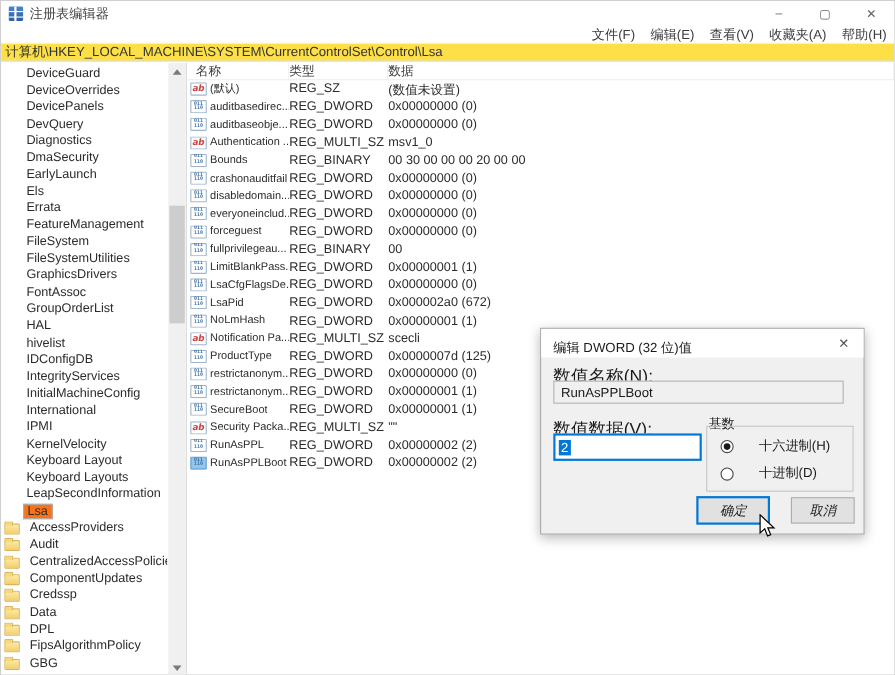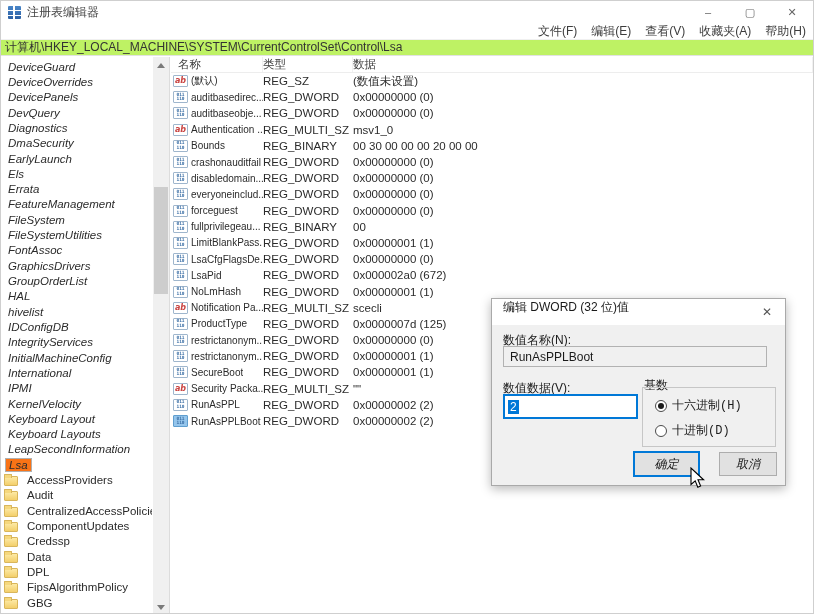--- a/index.html
+++ b/index.html
@@ -13,28 +13,28 @@
   .app-icon::after { content:""; position:absolute; left:5px; top:0; width:1.5px; height:13px; background:#fff; }
   .title-text { font-size:12px; color:#444; }
   .win-controls { margin-left:auto; display:flex; height:22px; }
   .win-btn { width:42px; height:22px; display:flex; align-items:center; justify-content:center; font-size:11px; color:#666; }
 
   
   .menubar { position:absolute; left:0; top:22px; width:100%; height:16px; display:flex; align-items:center; background:#fff;justify-content:flex-end; }
   .menu-item { font-size:12px; color:#3c3c3c; padding:0 7px; }
 
   
-  .addressbar { position:absolute; left:0; top:38px; width:100%; height:17px; border-top:1px solid #f0f0f0; border-bottom:1px solid #e2e2e2; display:flex; align-items:center; background:#bef264; }
+  .addressbar { position:absolute; left:0; top:38px; width:100%; height:17px; border-top:1px solid #f0f0f0; border-bottom:1px solid #e2e2e2; display:flex; align-items:center; background:#fde047; }
   .address-text { font-size:12px; color:#333; padding-left:4px; white-space:nowrap; }
 
   
   .tree-panel { position:absolute; left:0; top:56px; width:169px; height:558px; border-right:1px solid #dcdcdc; background:#fff; overflow:hidden; }
   .tree-content { position:absolute; left:0; top:2px; right:17px; bottom:0; overflow:hidden; }
   .tree-row { height:15.32px; display:flex; align-items:center; white-space:nowrap; }
-  .tree-row.depth0 { padding-left:4px;font-style:italic; }
+  .tree-row.depth0 { padding-left:20px; }
   .tree-row.depth1 { padding-left:3px; }
   .tree-label { font-size:11.5px; color:#2b2b2b; padding:0 3px; }
   .tree-row.depth1 .tree-label { margin-left:6px; }
   .tree-row.selected .tree-label { background:#f97316; border:1px solid #b0b0b0; padding:0 3px; }
   .folder-icon { flex:0 0 14px; width:14px; height:10px; background:linear-gradient(#fdeaa6,#f3cf6b); border:1px solid #d9b65b; border-radius:1px; position:relative; margin-top:2px; }
   .folder-icon::before { content:""; position:absolute; left:-1px; top:-3px; width:6px; height:3px; background:#f6d87e; border:1px solid #d9b65b; border-bottom:none; border-radius:1px 1px 0 0; }
 
   
   .vscroll { position:absolute; top:0; right:0; width:16px; height:100%; background:#f0f0f0; }
   .scroll-arrow { position:absolute; left:0; width:16px; height:16px; display:flex; align-items:center; justify-content:center; }
@@ -55,37 +55,37 @@
   .cell-type { width:90px; font-size:11.5px; color:#2b2b2b; }
   .cell-data { flex:1; font-size:11.5px; color:#2b2b2b; overflow:hidden; }
   .name-text { font-size:10px; color:#2b2b2b; margin-left:3px; overflow:hidden; }
   .reg-icon { flex:0 0 15px; width:15px; height:12px; margin-left:2px; border:1px solid #9fb6cd; background:#fff; display:flex; align-items:center; justify-content:center; border-radius:1px; }
   .reg-icon.icon-string::before { content:"ab"; font:italic bold 8px "DejaVu Sans",sans-serif; color:#c94442; line-height:8px; }
   .reg-icon.icon-dword::before { content:"011\A 110"; white-space:pre; font:bold 4.5px "DejaVu Sans Mono",monospace; color:#3a6ea5; line-height:4.5px; text-align:center; }
   .list-row.selected .reg-icon { background:#94c5ec; border-color:#5f9ecf; }
 
   
   .dialog { position:absolute; left:490px; top:297px; width:295px; height:188px; background:#f0f0f0; border:1px solid #a9a9a9; box-shadow:0 3px 10px rgba(0,0,0,0.28); z-index:10; }
-  .dlg-titlebar { position:absolute; left:0; top:0; width:100%; height:26px; background:#fff; display:flex; align-items:flex-start; }
+  .dlg-titlebar { position:absolute; left:0; top:0; width:100%; height:26px; background:#fff; display:flex; align-items:flex-end; }
   .dlg-title { font-size:12px; color:#1a1a1a; padding-left:11px; }
   .dlg-close { margin-left:auto; width:36px; height:26px; display:flex; align-items:center; justify-content:center; font-size:12px; color:#555; }
-  .dlg-label { position:absolute; font-size:12px; color:#1a1a1a; }
+  .dlg-label { position:absolute; font-size:16px; color:#1a1a1a; }
   .lbl-name { left:11px; top:33px; }
   .lbl-data { left:11px; top:81px; }
   .field-name { position:absolute; left:11px; top:47px; width:264px; height:21px; background:#f0f0f0; border:1px solid #b2b2b2; font-size:12px; color:#1a1a1a; display:flex; align-items:center; padding-left:6px; }
   .field-data { position:absolute; left:11px; top:95px; width:135px; height:25px; background:#fff; border:2px solid #0078d7; display:flex; align-items:center; padding-left:3px; }
   .sel-text { background:#0078d7; color:#fff; font-size:12px; padding:0 2px; line-height:14px; }
   .groupbox { position:absolute; left:150px; top:88px; width:134px; height:60px; border:1px solid #c6c6c6; }
   .group-label { position:absolute; left:152px; top:78px; font-size:12px; color:#1a1a1a; }
   .radio-row { position:absolute; display:flex; align-items:center; }
   .radio-hex { left:163px; top:98px; }
   .radio-dec { left:163px; top:123px; }
   .radio-circle { width:12px; height:12px; border:1px solid #4a4a4a; border-radius:50%; background:#fff; display:flex; align-items:center; justify-content:center; }
   .radio-circle.checked::before { content:""; width:6px; height:6px; border-radius:50%; background:#1a1a1a; }
-  .radio-label { font-size:12px; color:#1a1a1a; margin-left:5px;font-family:Liberation Mono, monospace; }
+  .radio-label { font-size:12px; color:#1a1a1a; margin-left:23px; }
   .dlg-btn { position:absolute; height:26px; background:#e1e1e1; font-size:12px; color:#1a1a1a; display:flex; align-items:center; justify-content:center;font-style:italic; }
   .btn-ok { left:141px; top:152px; width:67px; border:2px solid #0078d7; }
   .btn-cancel { left:227px; top:153px; width:58px; height:24px; border:1px solid #adadad; }
 
   .cursor { position:absolute; left:688px; top:466px; z-index:20; }
 </style>
 </head>
 <body>
 
 <div class="window">
@@ -144,24 +144,24 @@
         <div class="tree-row depth0">
           <span class="tree-label">FeatureManagement</span>
         </div>
         <div class="tree-row depth0">
           <span class="tree-label">FileSystem</span>
         </div>
         <div class="tree-row depth0">
           <span class="tree-label">FileSystemUtilities</span>
         </div>
         <div class="tree-row depth0">
+          <span class="tree-label">GraphicsDrivers</span>
+        </div>
+        <div class="tree-row depth0">
           <span class="tree-label">FontAssoc</span>
-        </div>
-        <div class="tree-row depth0">
-          <span class="tree-label">GraphicsDrivers</span>
         </div>
         <div class="tree-row depth0">
           <span class="tree-label">GroupOrderList</span>
         </div>
         <div class="tree-row depth0">
           <span class="tree-label">HAL</span>
         </div>
         <div class="tree-row depth0">
           <span class="tree-label">hivelist</span>
         </div>

